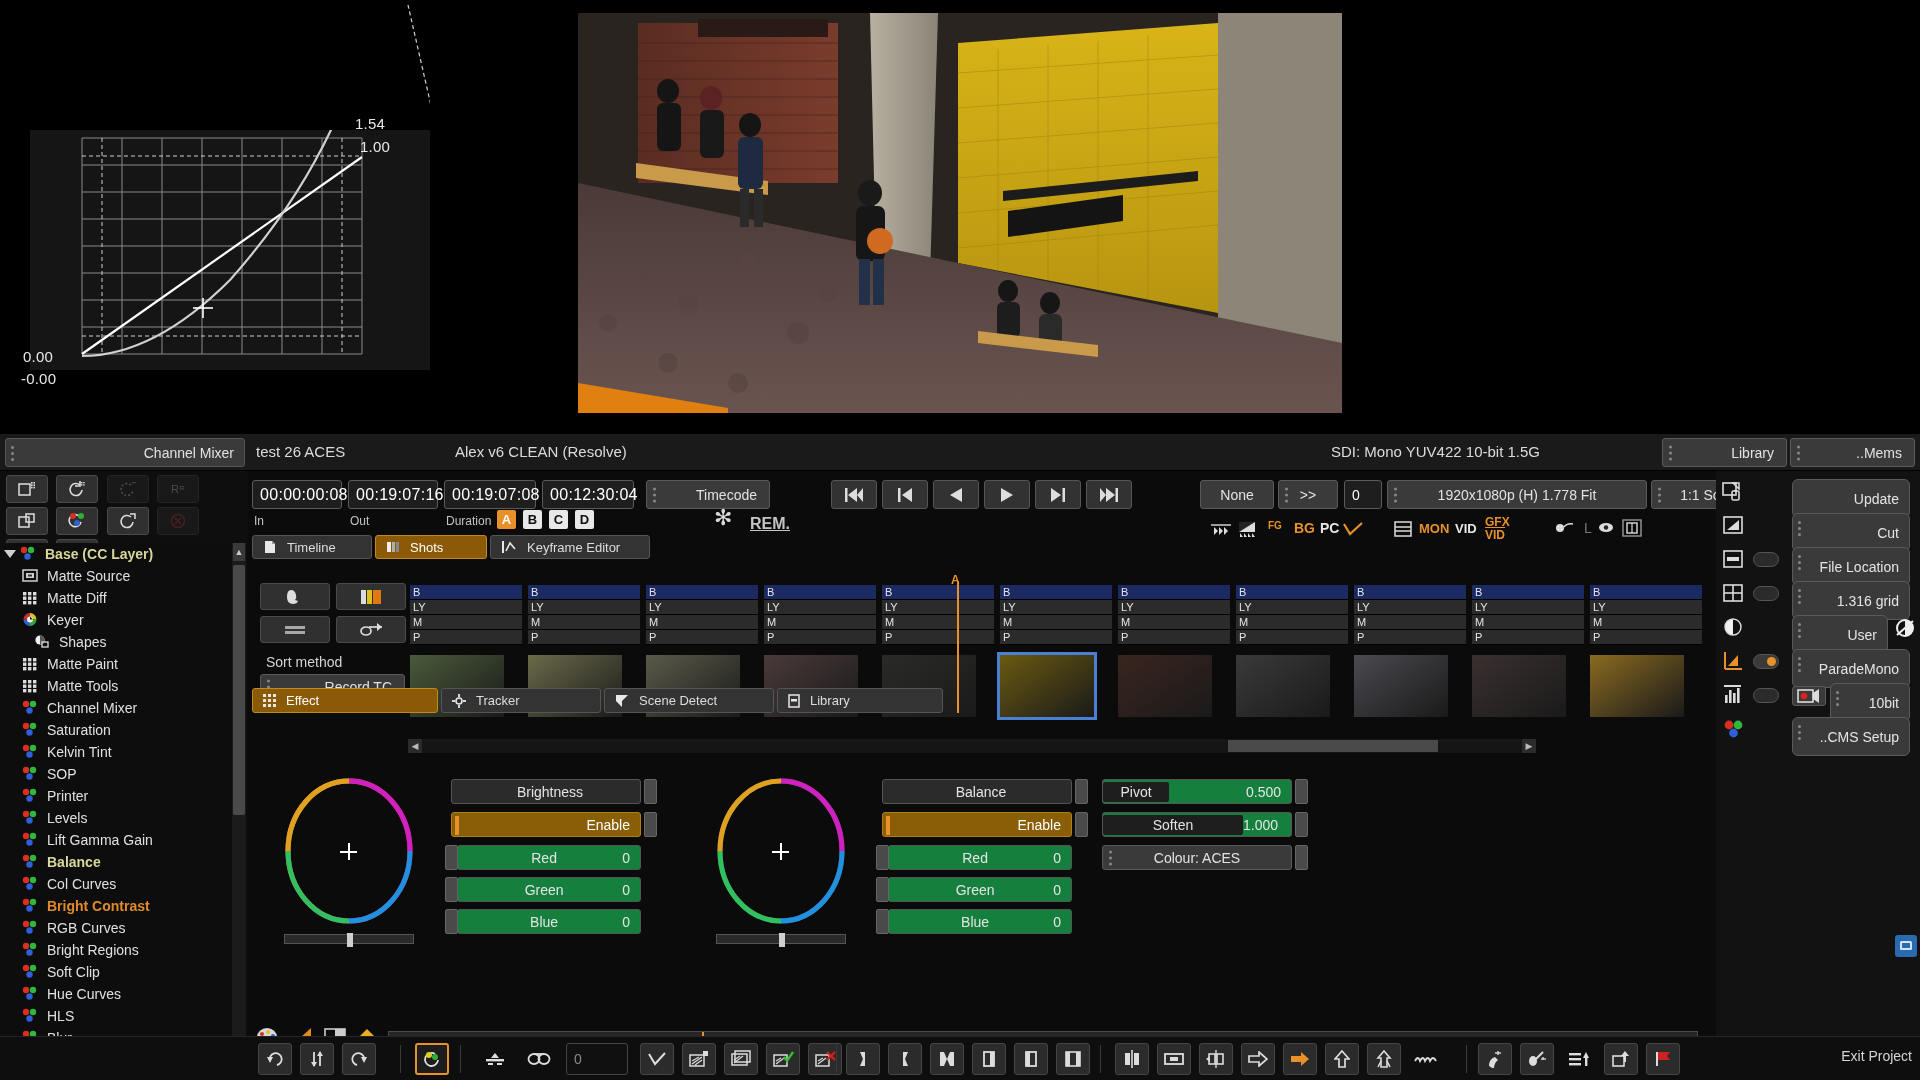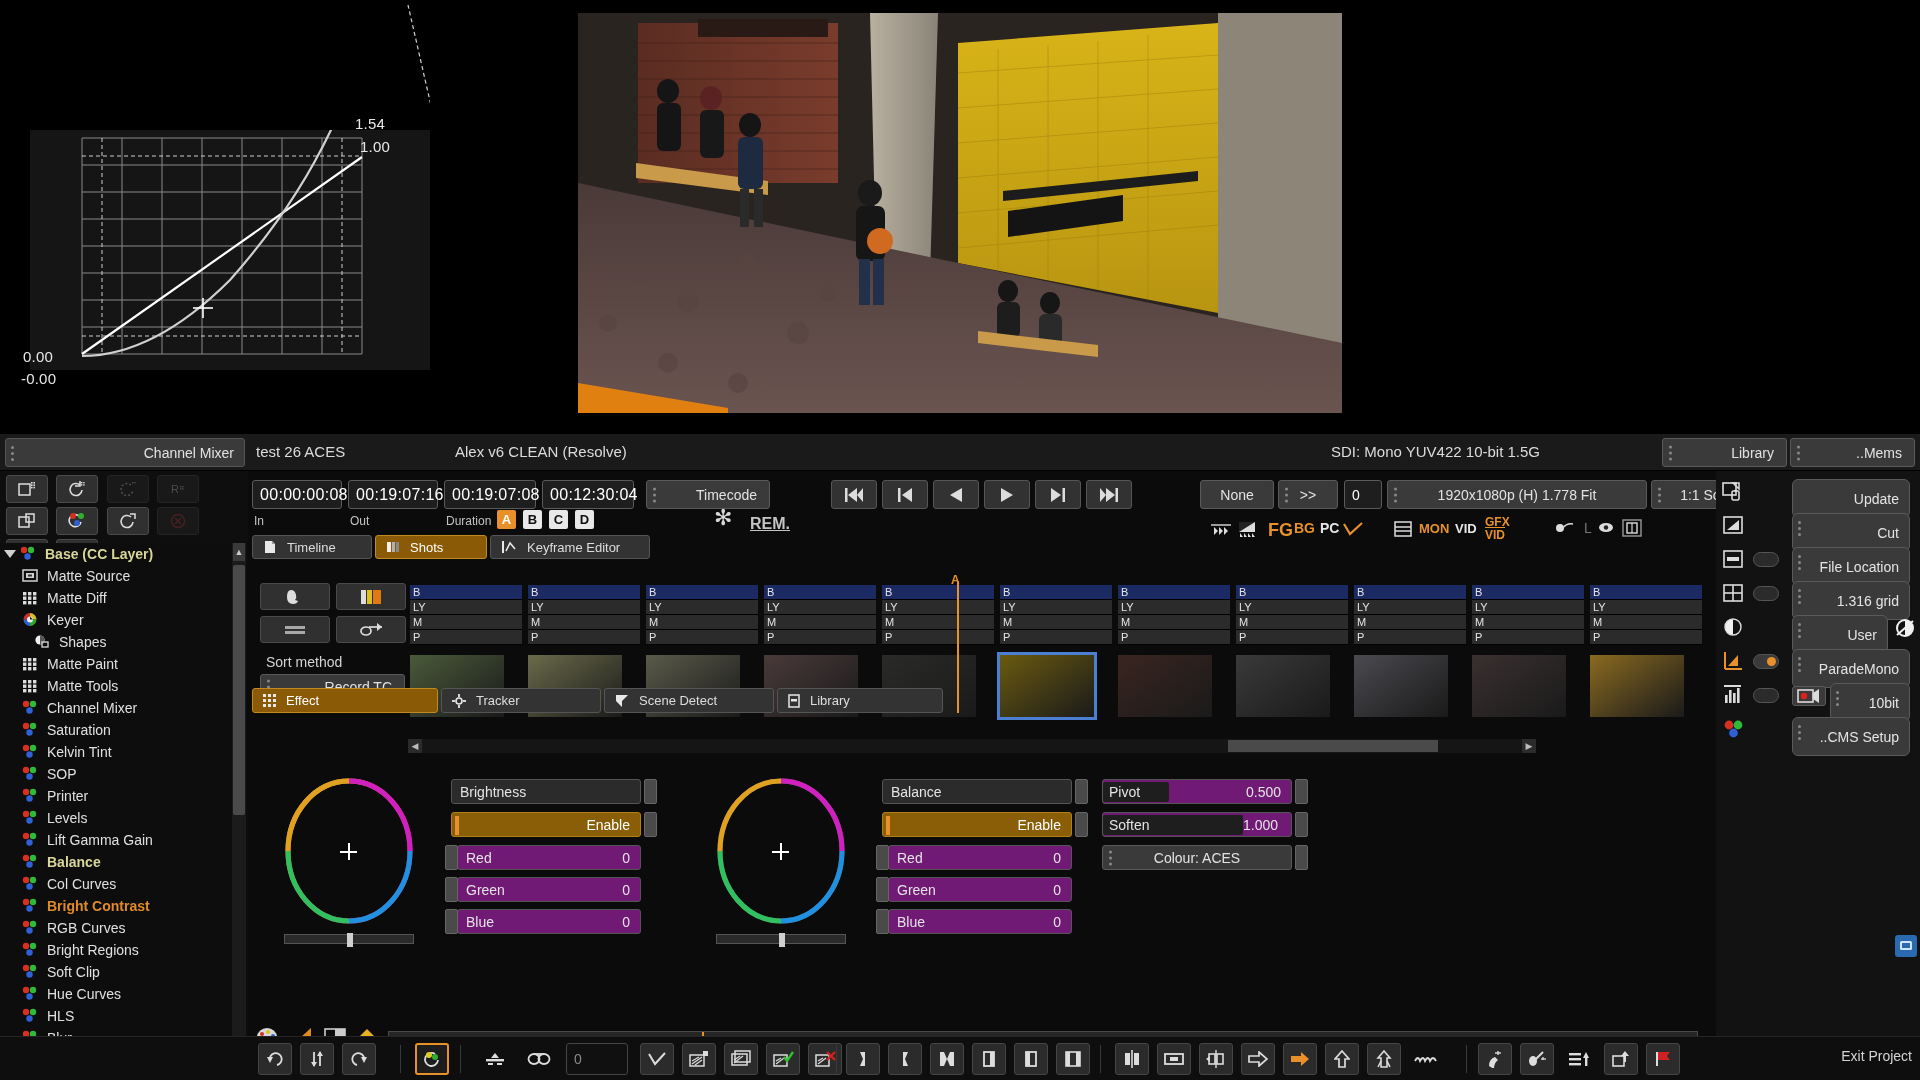--- a/index.html
+++ b/index.html
@@ -98,23 +98,23 @@
   .shot .thumb { margin-top:10px; width:94px; height:62px; overflow:hidden; background:#333; }
   .shot.sel .thumb { outline:3px solid #4a7fd4; }
 
   
   .fx { position:absolute; left:0; top:246px; width:1468px; height:300px; }
   .cwheel { position:absolute; width:130px; height:145px; border-radius:50%; }
   .cross { position:absolute; width:17px; height:17px; }
   .cross:before,.cross:after { content:""; position:absolute; background:#fff; }
   .cross:before { left:8px; top:0; width:2px; height:17px; }
   .cross:after  { left:0; top:8px; width:17px; height:2px; }
-  .fld { position:absolute; height:25px; background:#701a75; border:1px solid #555;
+  .fld { position:absolute; height:25px; background:#15803d; border:1px solid #555;
      border-radius:3px; display:flex; align-items:center; font-size:14px; color:#e4e4e4; }
-  .fld .nm { padding-left:8px; flex:1; }
+  .fld .nm { padding-left:8px; flex:1;text-align:center; }
   .fld .vl { padding-right:10px; }
   .fld.hdr { background:#2b2b2b; }
   .fld.enable { background:#8a5e07; border-color:#b07f18; justify-content:flex-end;
      padding-right:10px; color:#fff; }
   .fld.enable:before { content:""; position:absolute; left:3px; top:3px; width:4px; height:19px;
      background:#e8912a; }
   .sgrip { position:absolute; width:13px; height:25px; background:#4a4a4a; border:1px solid #666;
      border-radius:2px; }
   .slider { position:absolute; height:10px; background:#2a2a2a; border:1px solid #555; }
   .slider .kn { position:absolute; top:-2px; width:6px; height:14px; background:#cfcfcf; }
@@ -834,21 +834,21 @@
               <polygon points="1,1 17,1 17,11 1,11" fill="#ddd"></polygon>
               <polygon points="1,1 1,11 17,1" fill="#222"></polygon>
               <g fill="#ddd">
                 <polygon points="2,12 5,16 2,16"></polygon>
                 <polygon points="6,12 9,16 6,16"></polygon>
                 <polygon points="10,12 13,16 10,16"></polygon>
                 <polygon points="14,12 17,16 14,16"></polygon>
               </g>
             </svg>
           </span>
-        <span class="orangetxt" style="position:absolute;left:58px;top:1px;font-size:18px;">FG</span>
+        <span class="orangetxt" style="position:absolute;left:58px;top:1px;font-size:10px;">FG</span>
         <span class="orangetxt" style="position:absolute;left:84px;top:1px;font-size:14px;">BG</span>
         <span style="position:absolute;left:110px;top:1px;font-size:14px;font-weight:bold;color:#e6e6e6;">PC</span>
         <span style="position:absolute;left:133px;top:3px;">
           <svg width="20" height="14" viewBox="0 0 20 14">
               <path d="M1,2 L7,12 L19,1" stroke="#e8912a" stroke-width="2.2" fill="none"></path>
             </svg>
           </span>
         <span style="position:absolute;left:184px;top:1px;">
           <svg width="18" height="18" viewBox="0 0 18 18">
               <rect x="1" y="2" width="16" height="14" fill="none" stroke="#ddd" stroke-width="1.5"></rect>

